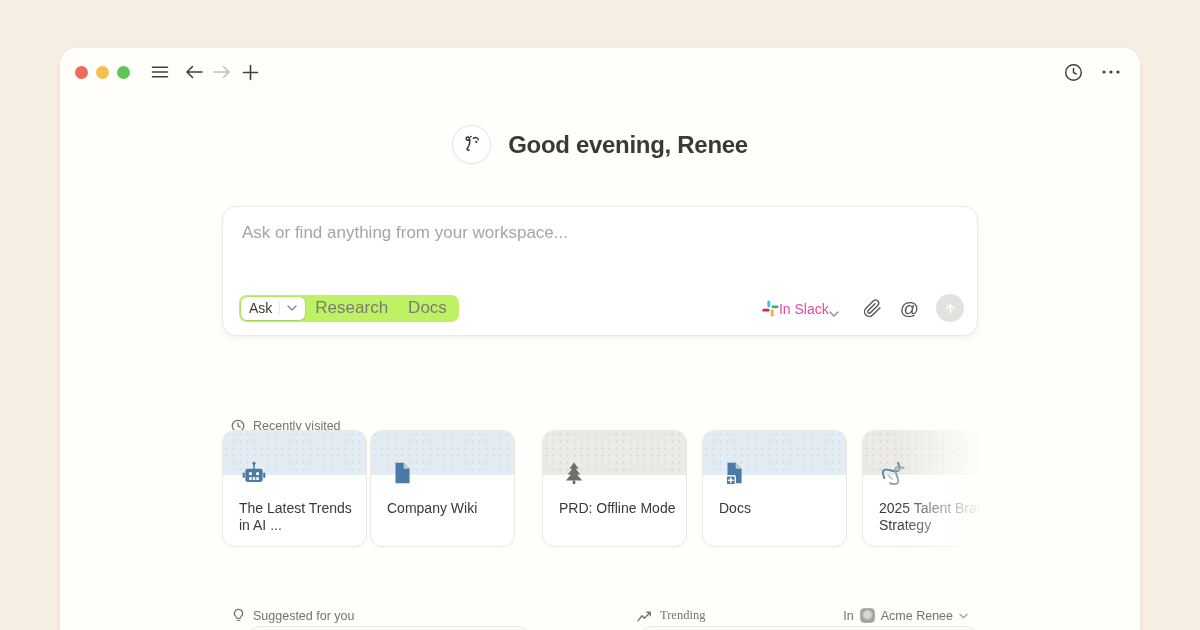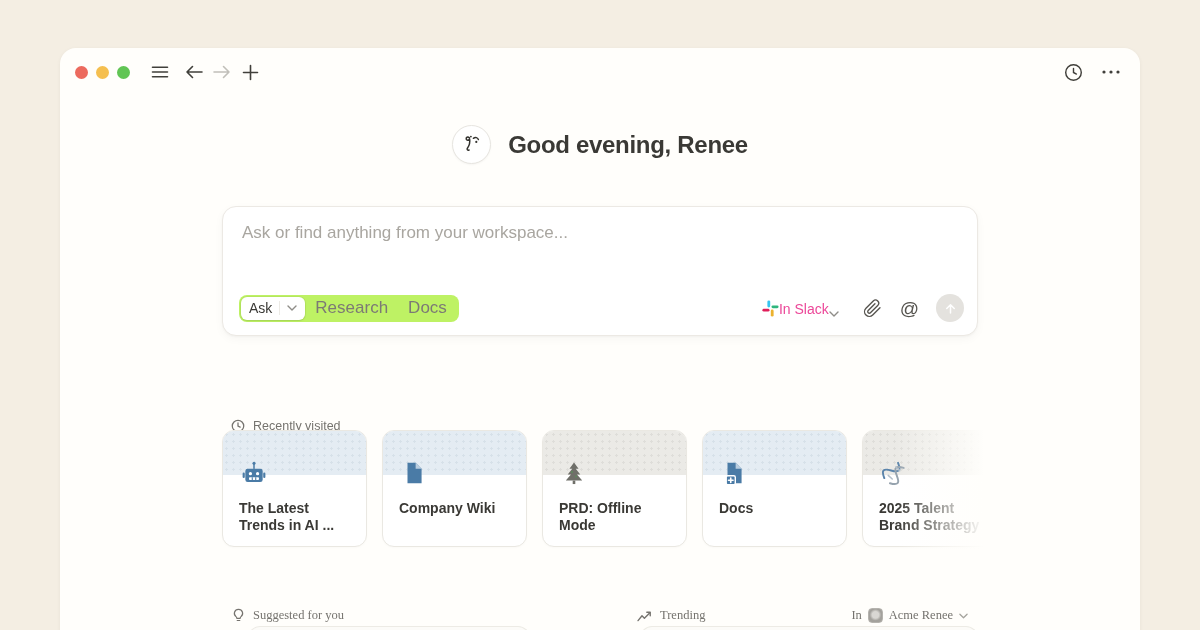--- a/index.html
+++ b/index.html
@@ -44,34 +44,34 @@
   .tool-btn{background:none;border:none;padding:0;cursor:pointer;display:flex;align-items:center;justify-content:center;}
   .tool-paperclip{margin-left:24px;}
   .tool-at{margin-left:18px;font-size:19px;color:#55534e;line-height:1;}
   .send-btn{margin-left:17px;width:28px;height:28px;border-radius:50%;background:#e4e2de;border:none;cursor:pointer;
             display:flex;align-items:center;justify-content:center;}
 
   
   .section-label{position:absolute;display:flex;align-items:center;gap:8px;font-size:12.5px;color:#75736e;}
 
   
-  .cards{position:absolute;left:162px;top:382px;width:800px;height:117px;font-weight:bold;}
+  .cards{position:absolute;left:162px;top:382px;width:800px;height:117px;}
   .card{position:absolute;top:0;width:145px;height:117px;background:#fff;border:1px solid #eae8e2;border-radius:12px;
         box-sizing:border-box;overflow:hidden;cursor:pointer;box-shadow:0 1px 2px rgba(0,0,0,0.02);}
   .card-head{height:44px;background-size:7px 7px;}
   .tint-blue{background-color:#e4ecf3;background-image:radial-gradient(rgba(80,105,130,0.09) 1px,transparent 1.2px);}
   .tint-gray{background-color:#ebeae6;background-image:radial-gradient(rgba(0,0,0,0.055) 1px,transparent 1.2px);}
   .card-icon{position:absolute;left:17px;top:28px;width:28px;height:28px;display:flex;align-items:center;justify-content:center;}
   .card-title{position:absolute;left:16px;top:69px;right:10px;font-size:14px;line-height:17px;color:#3a3935;}
   .fade-overlay{position:absolute;left:822px;top:376px;width:142px;height:130px;pointer-events:none;
         background:linear-gradient(to right,rgba(255,254,251,0) 10%,#fffefb 72%);}
 
   
   .footer-workspace{position:absolute;right:172px;top:560px;display:flex;align-items:center;gap:6px;
-        font-size:12.5px;color:#75736e;cursor:pointer;background:none;border:none;font-family:Liberation Serif, serif;padding:0;}
+        font-size:12.5px;color:#75736e;cursor:pointer;background:none;border:none;font-family:Liberation Sans, sans-serif;padding:0;}
   .ws-avatar{width:15px;height:15px;border-radius:4px;
         background:radial-gradient(circle at 50% 45%, #d9d7d3 0 34%, #a3a19c 60%);border:1px solid #b5b3ae;box-sizing:border-box;}
   .cut-box{position:absolute;top:578px;height:40px;background:#fcfbf8;border:1px solid #edebe5;border-bottom:none;
         border-radius:12px 12px 0 0;box-sizing:border-box;}
 </style>
 </head>
 <body>
 
 <div class="stage">
   <div class="window">
@@ -195,21 +195,21 @@
               <rect x="20.5" y="11.6" width="2" height="5" rx="1" fill="#4a7ba6"></rect>
             <circle cx="8.7" cy="12.6" r="1.5" fill="#fff"></circle>
               <circle cx="15.3" cy="12.6" r="1.5" fill="#fff"></circle>
             <rect x="7.4" y="15.9" width="9.2" height="2.5" rx="0.8" fill="#fff"></rect>
             <path d="M10.4 15.9v2.5M13.6 15.9v2.5" stroke="#4a7ba6" stroke-width="1"></path>
           </svg>
         </span>
         <div class="card-title">The Latest Trends in AI ...</div>
       </div>
 
-      <div class="card" style="left:160px;">
+      <div class="card" style="left:148px;">
         <div class="card-head tint-blue"></div>
         <span class="card-icon">
           <svg width="26" height="26" viewBox="0 0 24 24">
             <path d="M6 2.5h7.5L19 8v13.5H6z" fill="#4a7ba6"></path>
             <path d="M13.5 2.5L19 8h-5.5z" fill="#b9cddf"></path>
           </svg>
         </span>
         <div class="card-title">Company Wiki</div>
       </div>
 
@@ -248,21 +248,21 @@
               <path d="M15.5 2.5C8.5 6 8.5 8.5 15.5 12c7 3.5 7 6 0 9.5" stroke="#96a3ae" stroke-width="1.8"></path>
               <path d="M9.5 6.8h5M9.5 17.2h5" stroke="#b3bfca" stroke-width="1.4"></path>
             </g>
           </svg>
         </span>
         <div class="card-title">2025 Talent Brand Strategy</div>
       </div>
     </div>
     <div class="fade-overlay"></div>
 
-    <div class="section-label" style="left:172px;top:560px;font-family:Liberation Serif, serif;">
+    <div class="section-label" style="left:172px;top:560px;">
       <svg width="13" height="15" viewBox="0 0 14 16" fill="none" stroke="#75736e" stroke-width="1.3" stroke-linecap="round" stroke-linejoin="round">
         <path d="M7 1.3a4.4 4.4 0 0 1 2.7 7.9c-.6.5-.9 1-.9 1.8H5.2c0-.8-.3-1.3-.9-1.8A4.4 4.4 0 0 1 7 1.3z"></path>
         <path d="M5.6 13.4h2.8"></path>
       </svg>
       <span>Suggested for you</span>
     </div>
 
     <div class="section-label" style="left:577px;top:560px;font-family:Liberation Serif, serif;">
       <svg width="15" height="12" viewBox="0 0 16 13" fill="none" stroke="#75736e" stroke-width="1.5" stroke-linecap="round" stroke-linejoin="round">
         <path d="M1 11.5l4.3-5.2 2.6 2.6L13.8 3"></path>

